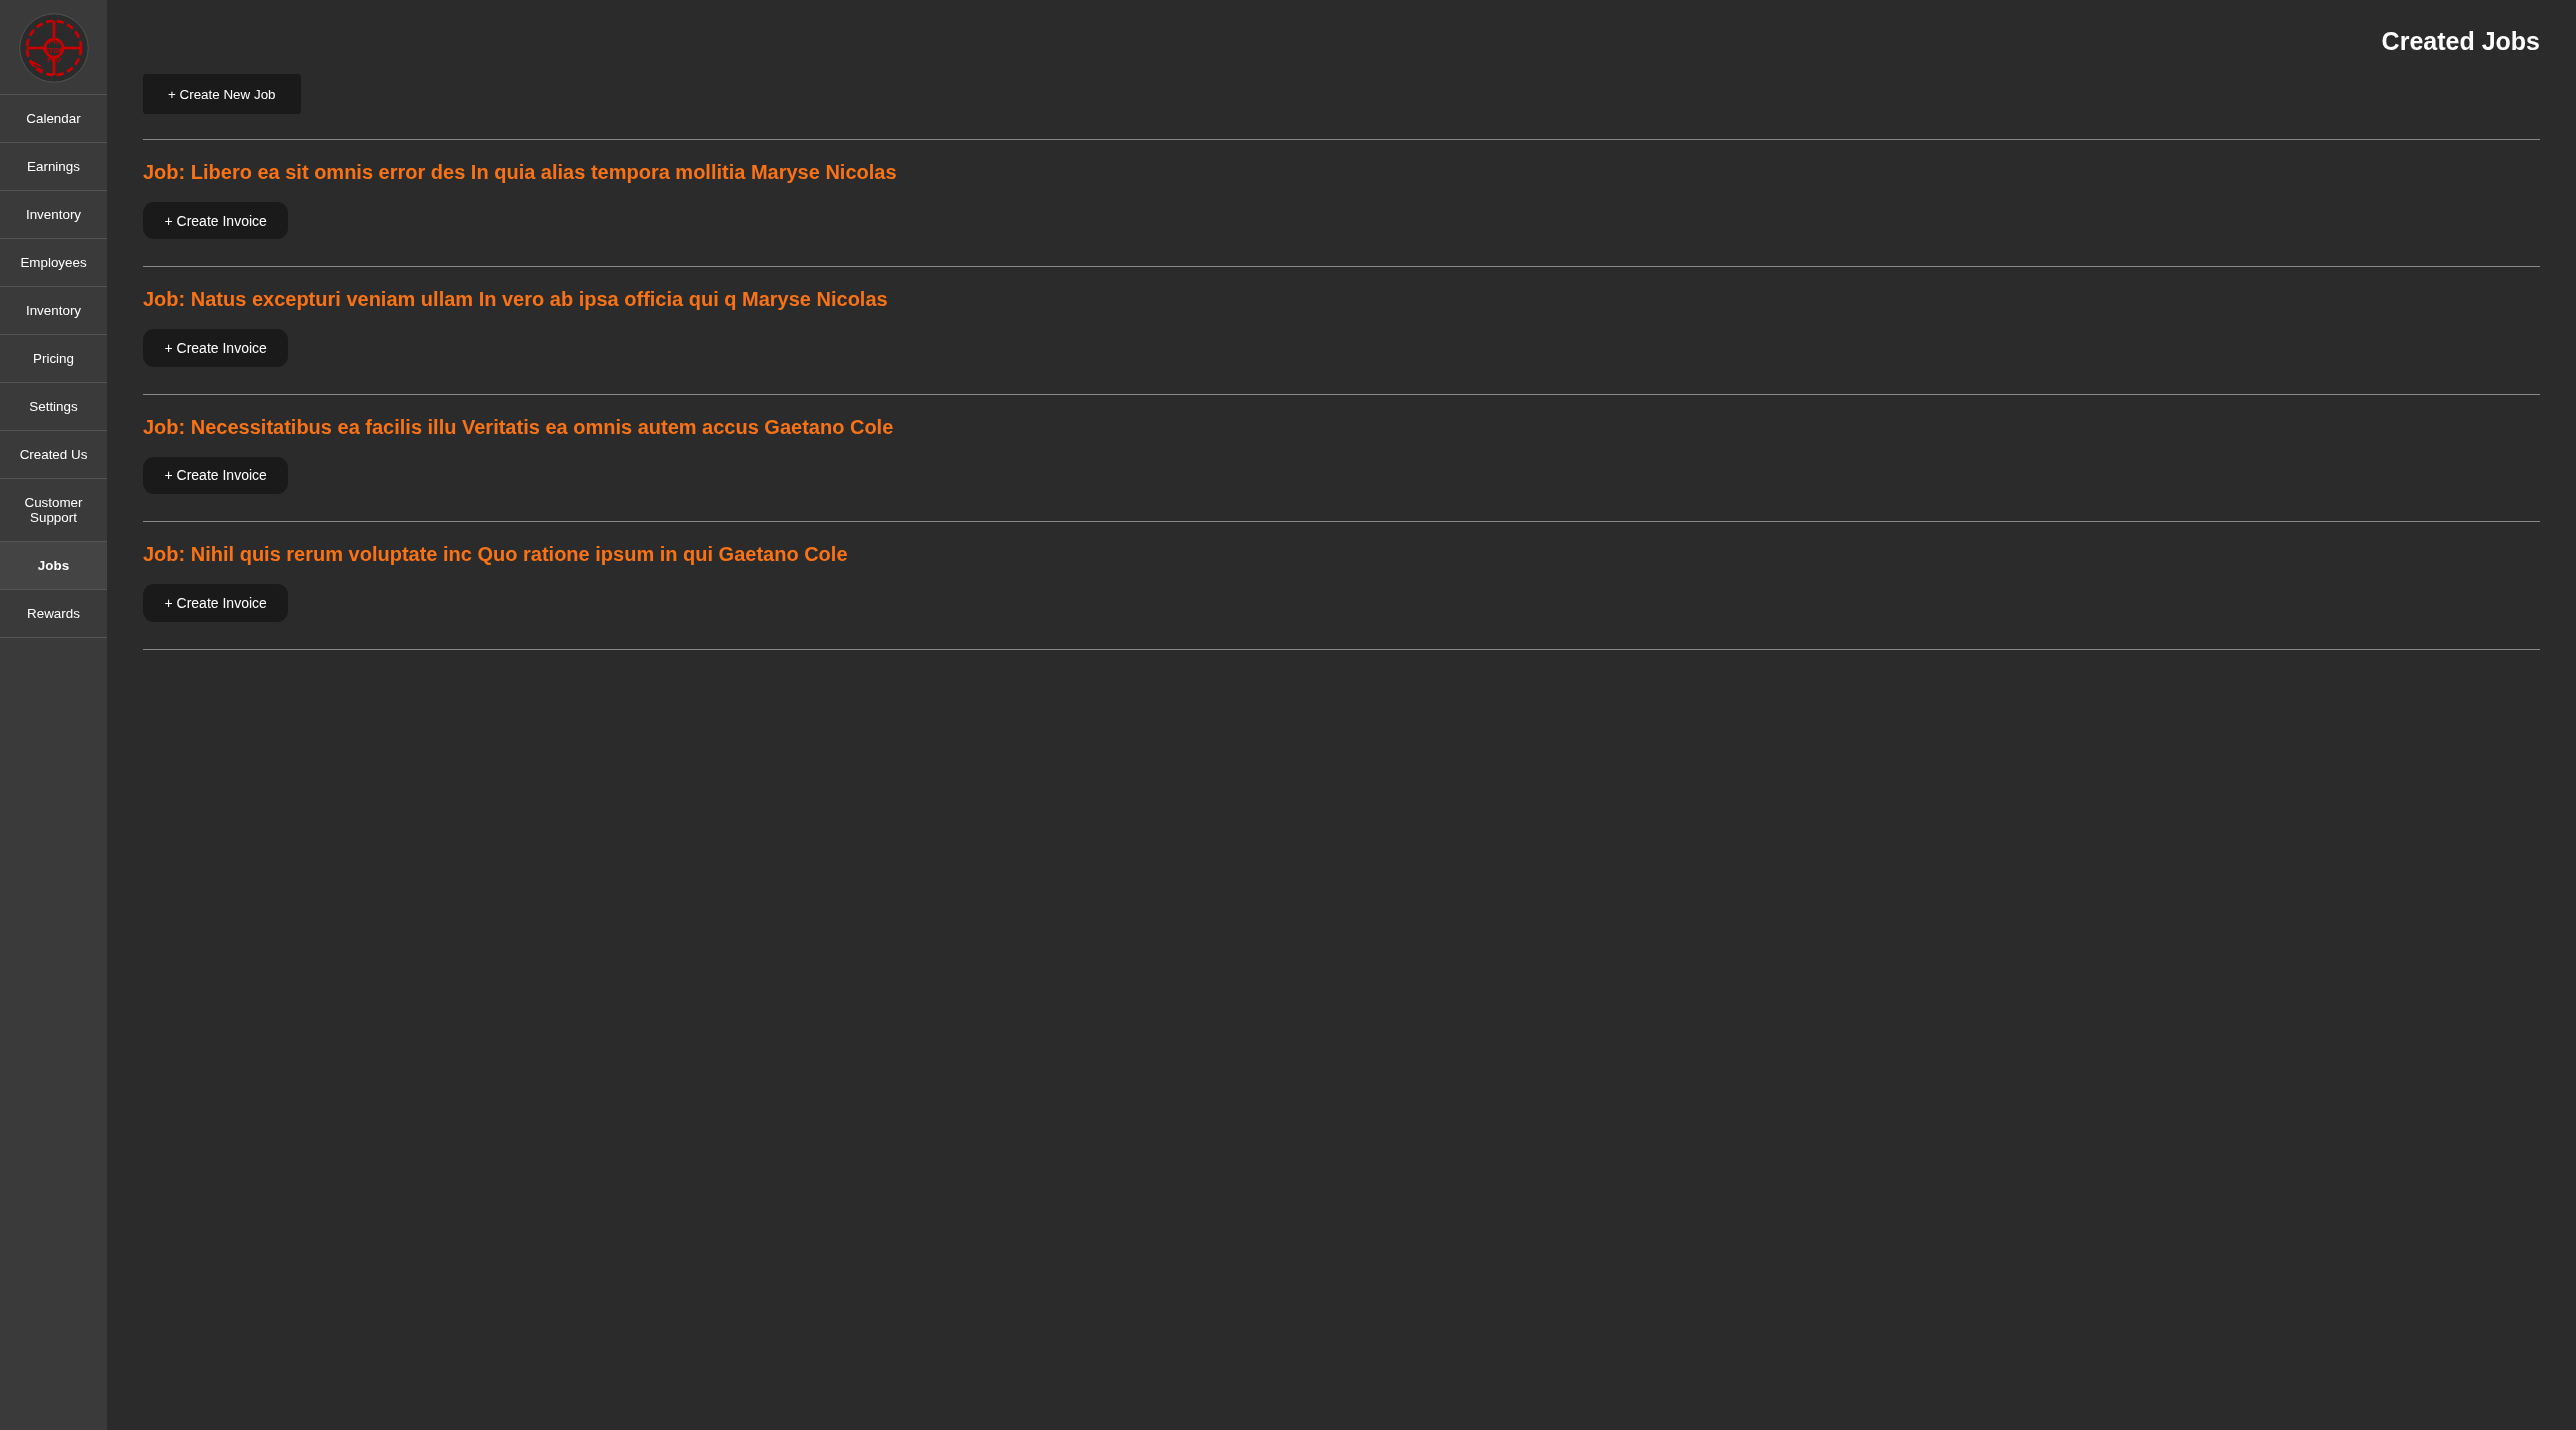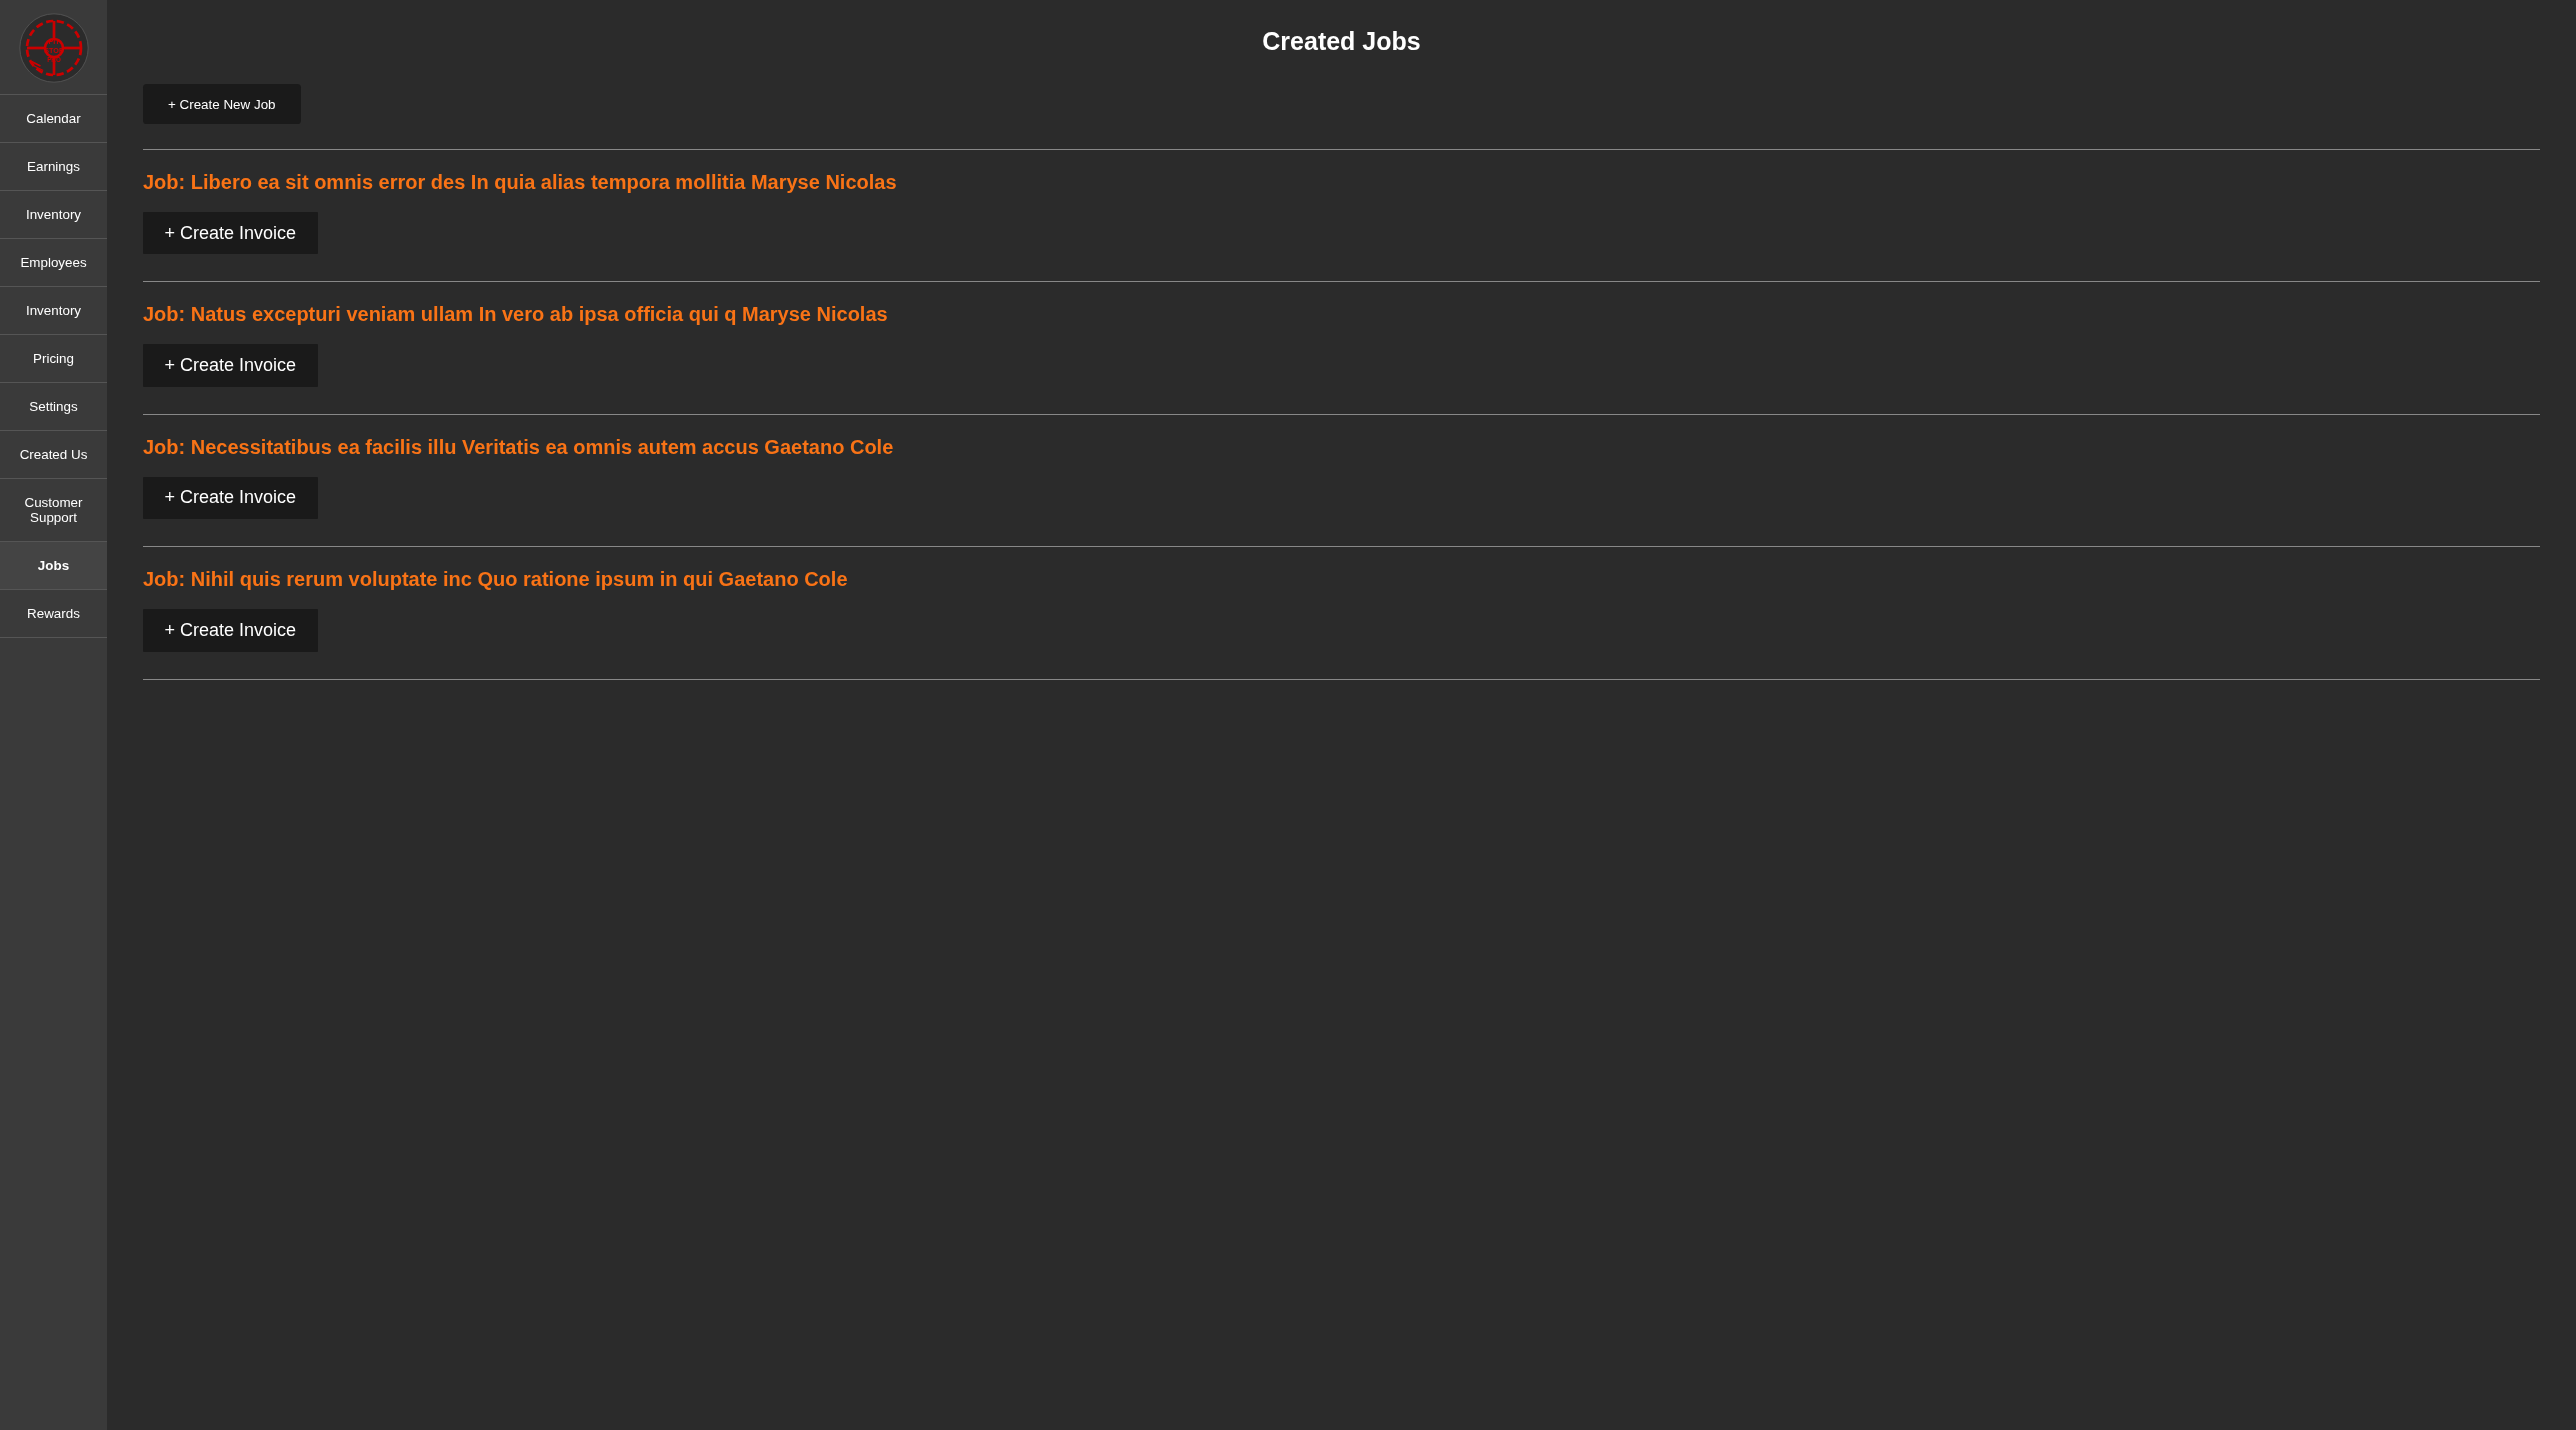--- a/index.html
+++ b/index.html
@@ -52,25 +52,25 @@
     }
 
     
     #main {
       flex: 1;
       padding: 27px 36px;
       overflow-y: auto;
     }
 
     #page-title {
-      text-align: center;
+      text-align: right;
       font-size: 25px;
       font-weight: bold;
       color: #ffffff;
-      margin-bottom: 28px;
+      margin-bottom: 18px;
     }
 
     #create-job-btn {
       background-color: #1a1a1a;
       color: #ffffff;
       border: none;
       padding: 12.5px 25px;
       font-size: 13.4px;
       cursor: pointer;
       border-radius: 3.6px;
@@ -93,23 +93,23 @@
       color: #f97316;
       margin-bottom: 16px;
       line-height: 1.4;
     }
 
     .create-invoice-btn {
       background-color: #1a1a1a;
       color: #ffffff;
       border: none;
       padding: 10.7px 21.5px;
-      font-size: 18px;
+      font-size: 14px;
       cursor: pointer;
-      border-radius: 1px;
+      border-radius: 11px;
       margin-bottom: 18px;
     }
   </style>
 </head>
 <body>
 
 <nav id="sidebar">
   <div id="logo-area">
 
     <svg class="logo-svg" viewBox="0 0 80 80">

